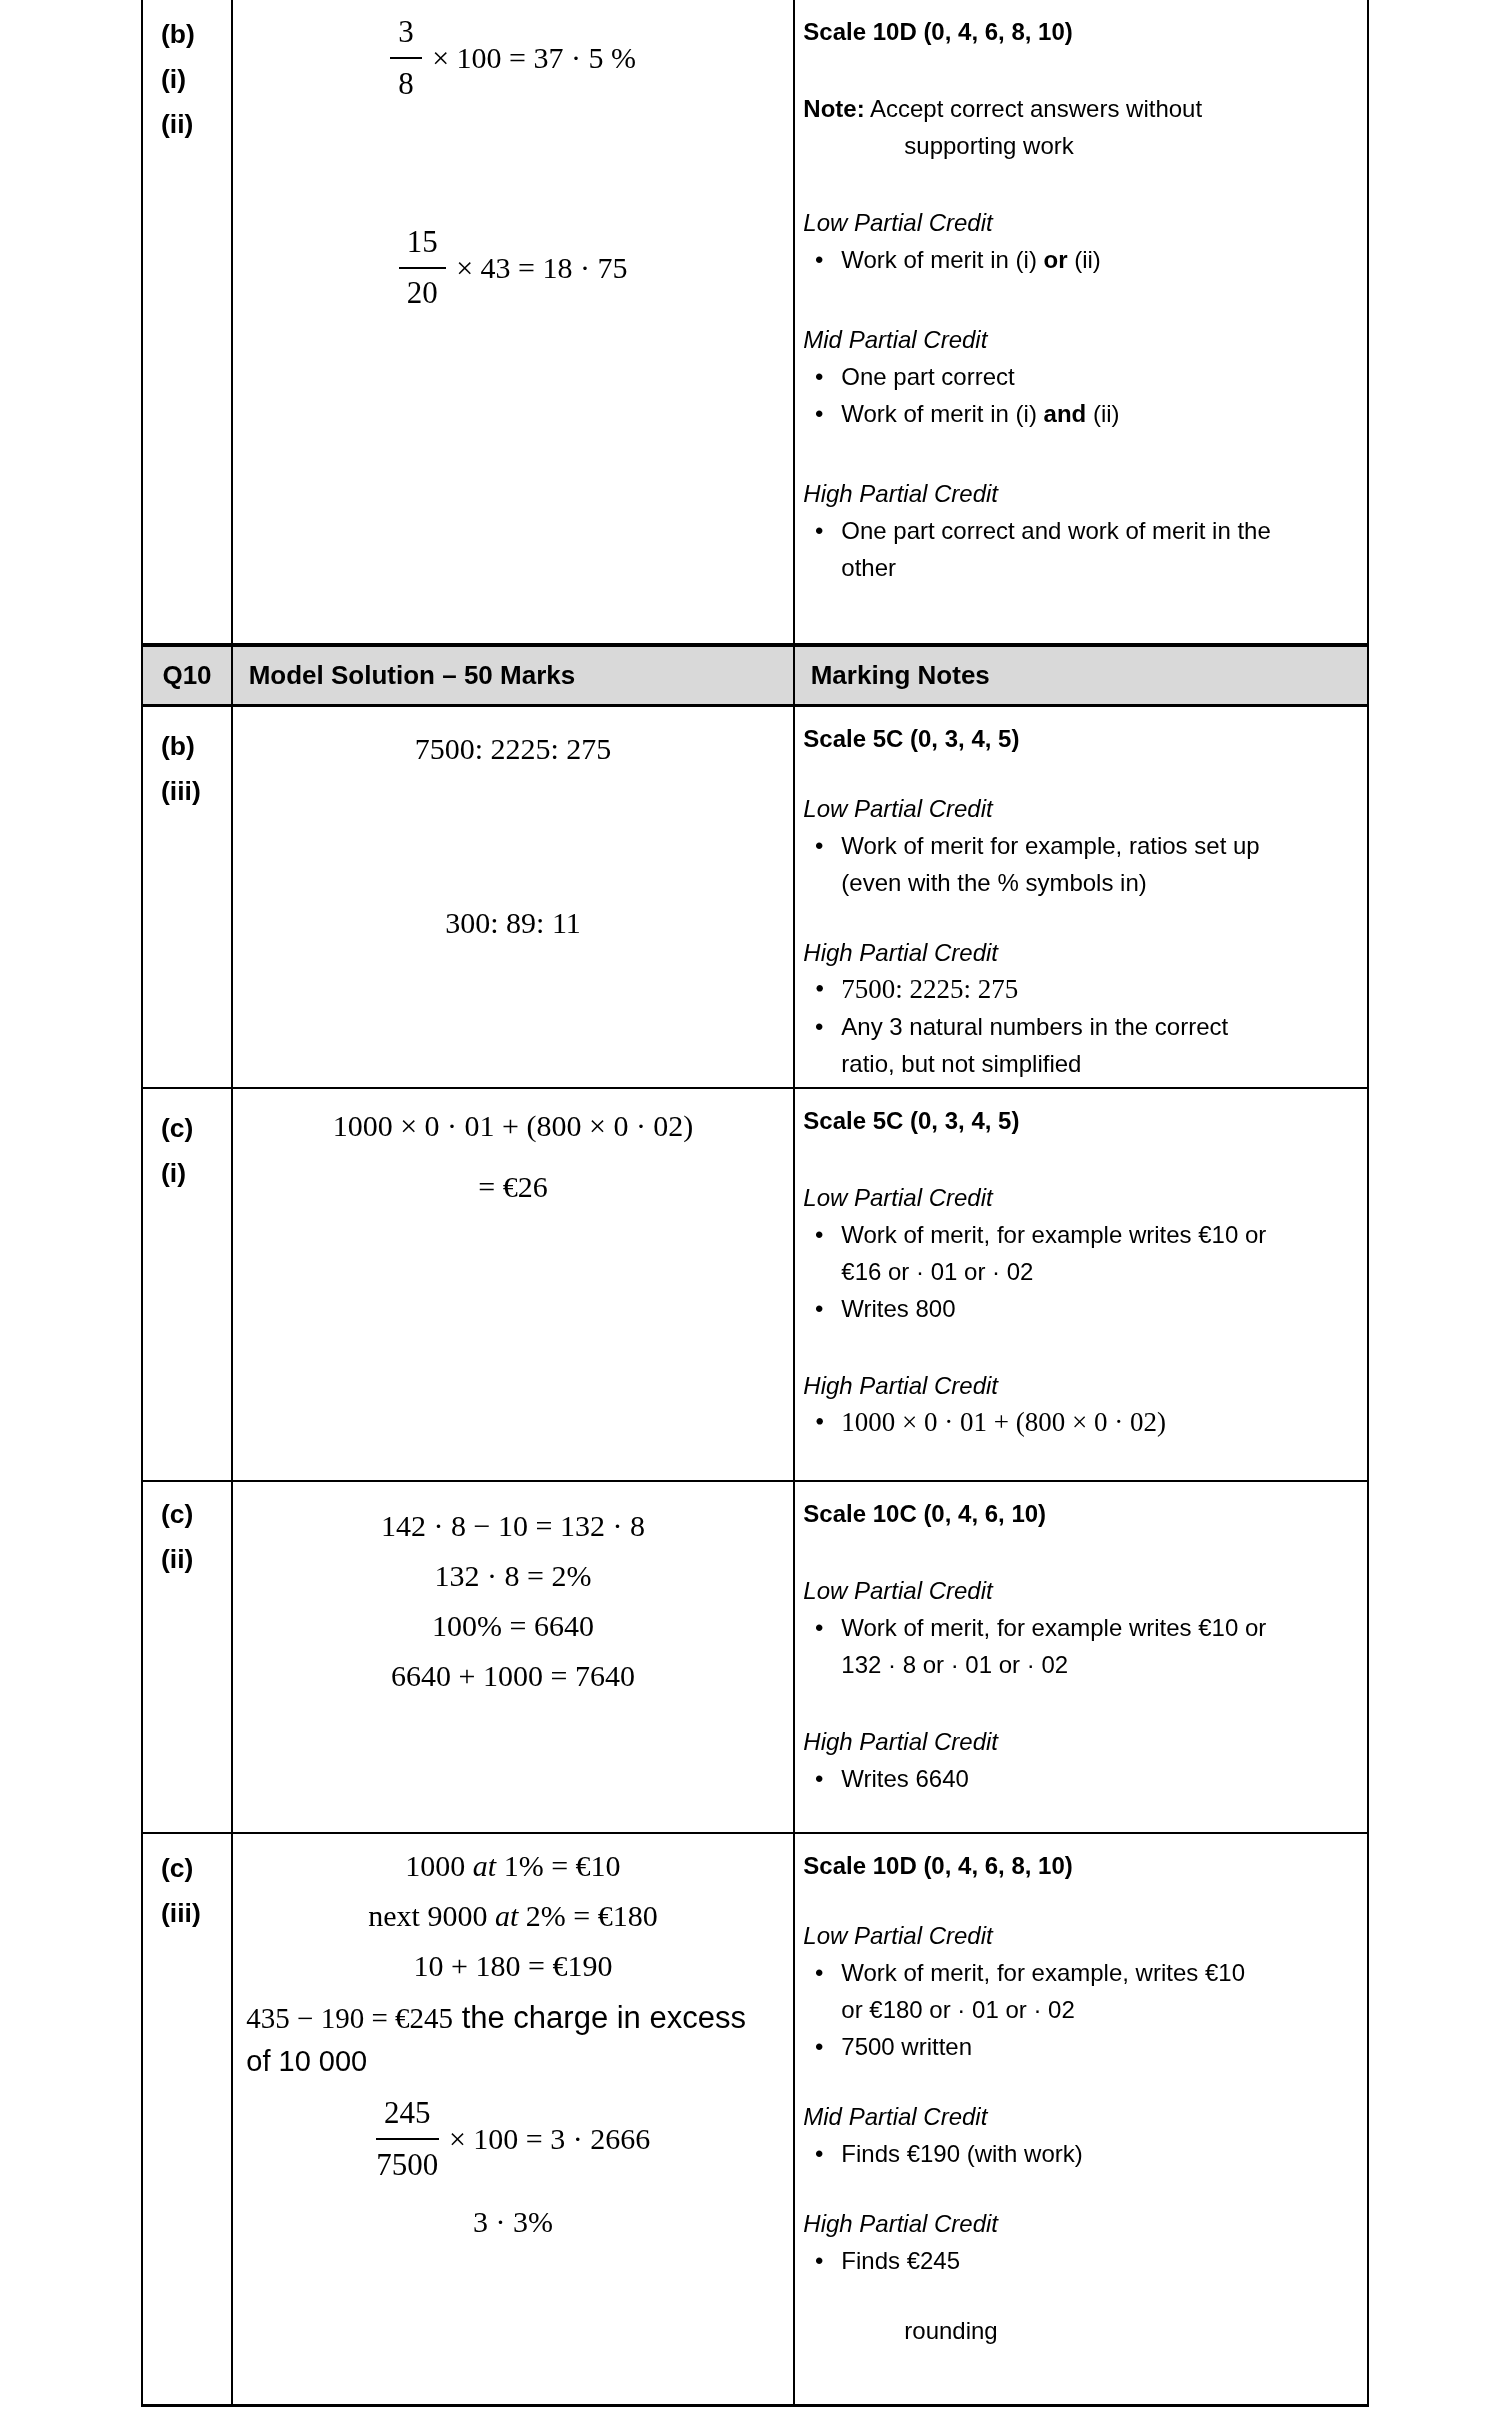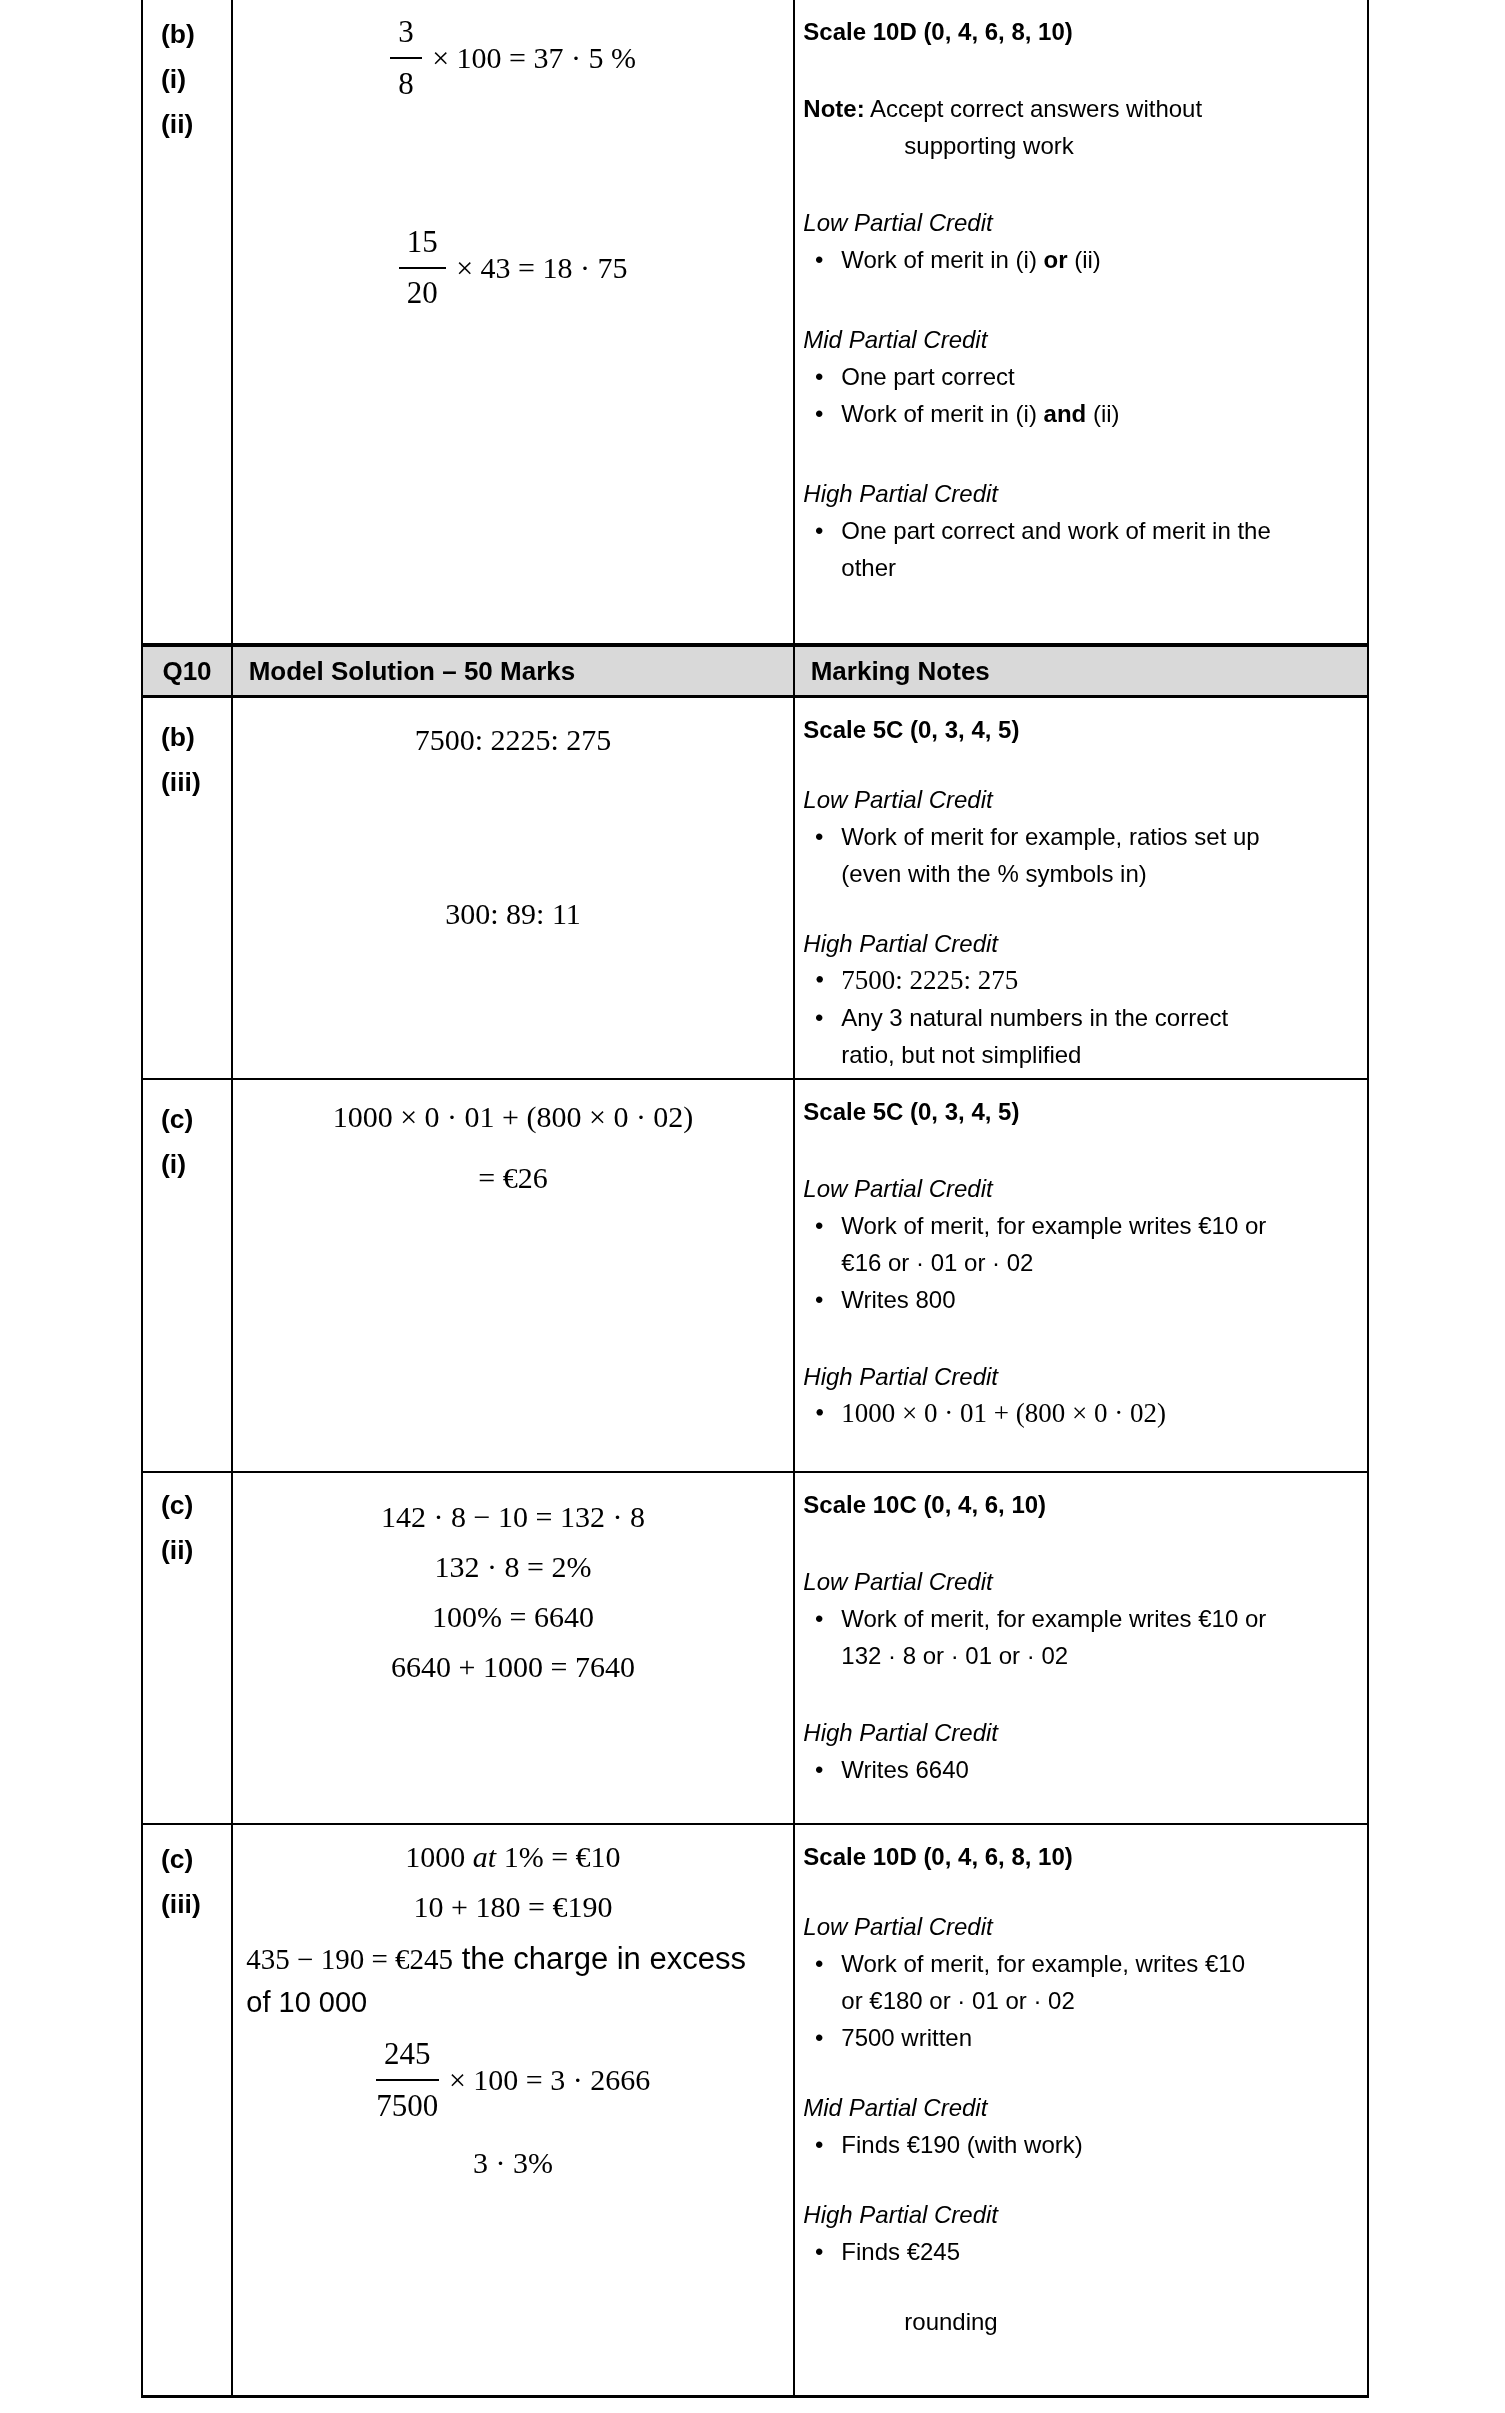--- a/index.html
+++ b/index.html
@@ -103,21 +103,21 @@
       <div class="nline credit">Mid Partial Credit</div>
       <div class="bullet">One part correct</div>
       <div class="bullet"><span>Work of merit in (i) </span><b>and</b><span> (ii)</span></div>
       <div class="gap" style="height:43px"></div>
       <div class="nline credit">High Partial Credit</div>
       <div class="bullet">One part correct and work of merit in the</div>
       <div class="bullet-cont">other</div>
     </div>
   </div>
 
-  <div class="row head" style="height:51px">
+  <div class="row head" style="height:60px">
     <div class="cell c1 hcell hc1">Q10</div>
     <div class="cell c2 hcell hc2">Model Solution – 50 Marks</div>
     <div class="cell hcell hc3">Marking Notes</div>
   </div>
 
   <div class="row" style="height:382px">
     <div class="cell c1 qlabel">
       <div>(b)</div>
       <div>(iii)</div>
     </div>
@@ -186,20 +186,21 @@
     </div>
   </div>
 
   <div class="row" style="height:573px; border-bottom-width:3.3px">
     <div class="cell c1 qlabel" style="padding-top:11.6px">
       <div>(c)</div>
       <div>(iii)</div>
     </div>
     <div class="cell c2 sol" style="padding-top:6.6px">
       <div class="sol-line"><span>1000 </span><span class="ital">at</span><span> 1% = €10</span></div>
+      <div class="sol-line"><span>next 9000 </span><span class="ital">at</span><span> 2% = €180</span></div>
       <div class="sol-line">10 + 180 = €190</div>
       <div class="sol-left" style="margin-top:5px"><span>435 − 190 = €245</span><span class="sans-inline"> the charge in excess</span></div>
       <div class="sol-left sans-inline">of 10 000</div>
       <div class="eq" style="margin-top:11.6px">
         <span class="frac">
           <span class="fr-num">245</span>
           <span class="fr-den">7500</span>
         </span>
         <span class="rhs">× 100 = 3 · 2666</span>
       </div>

